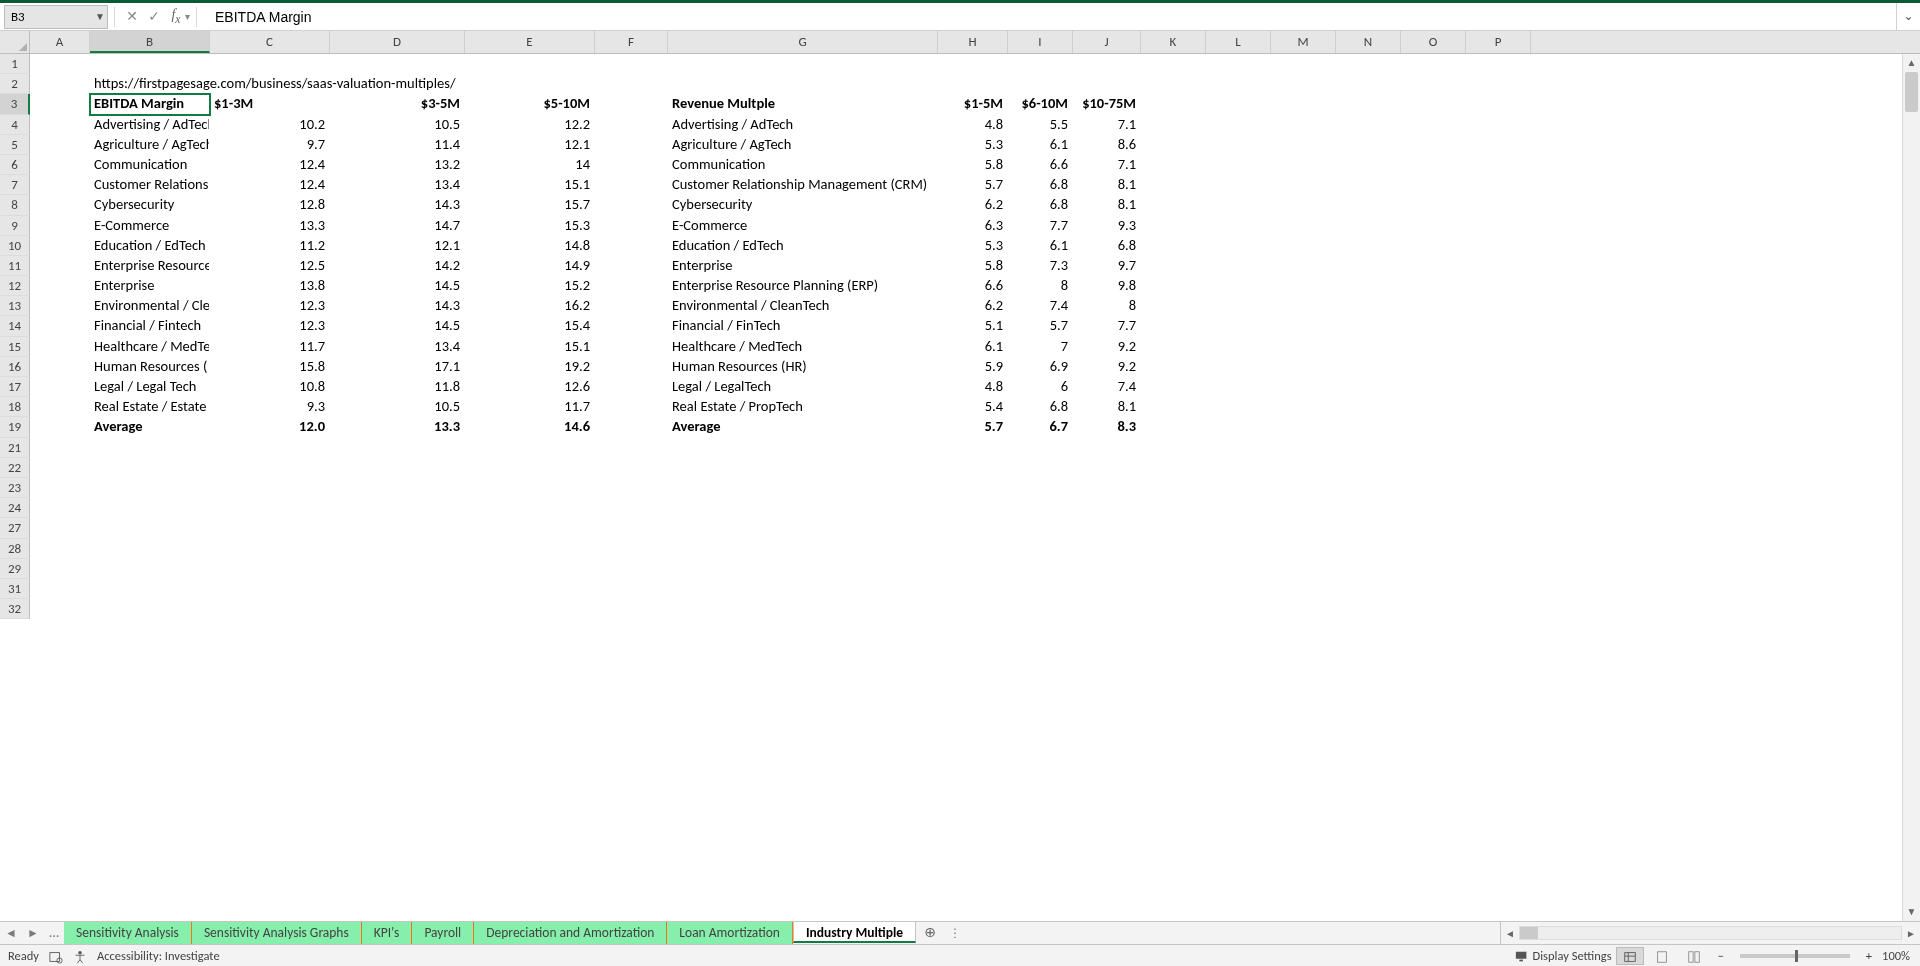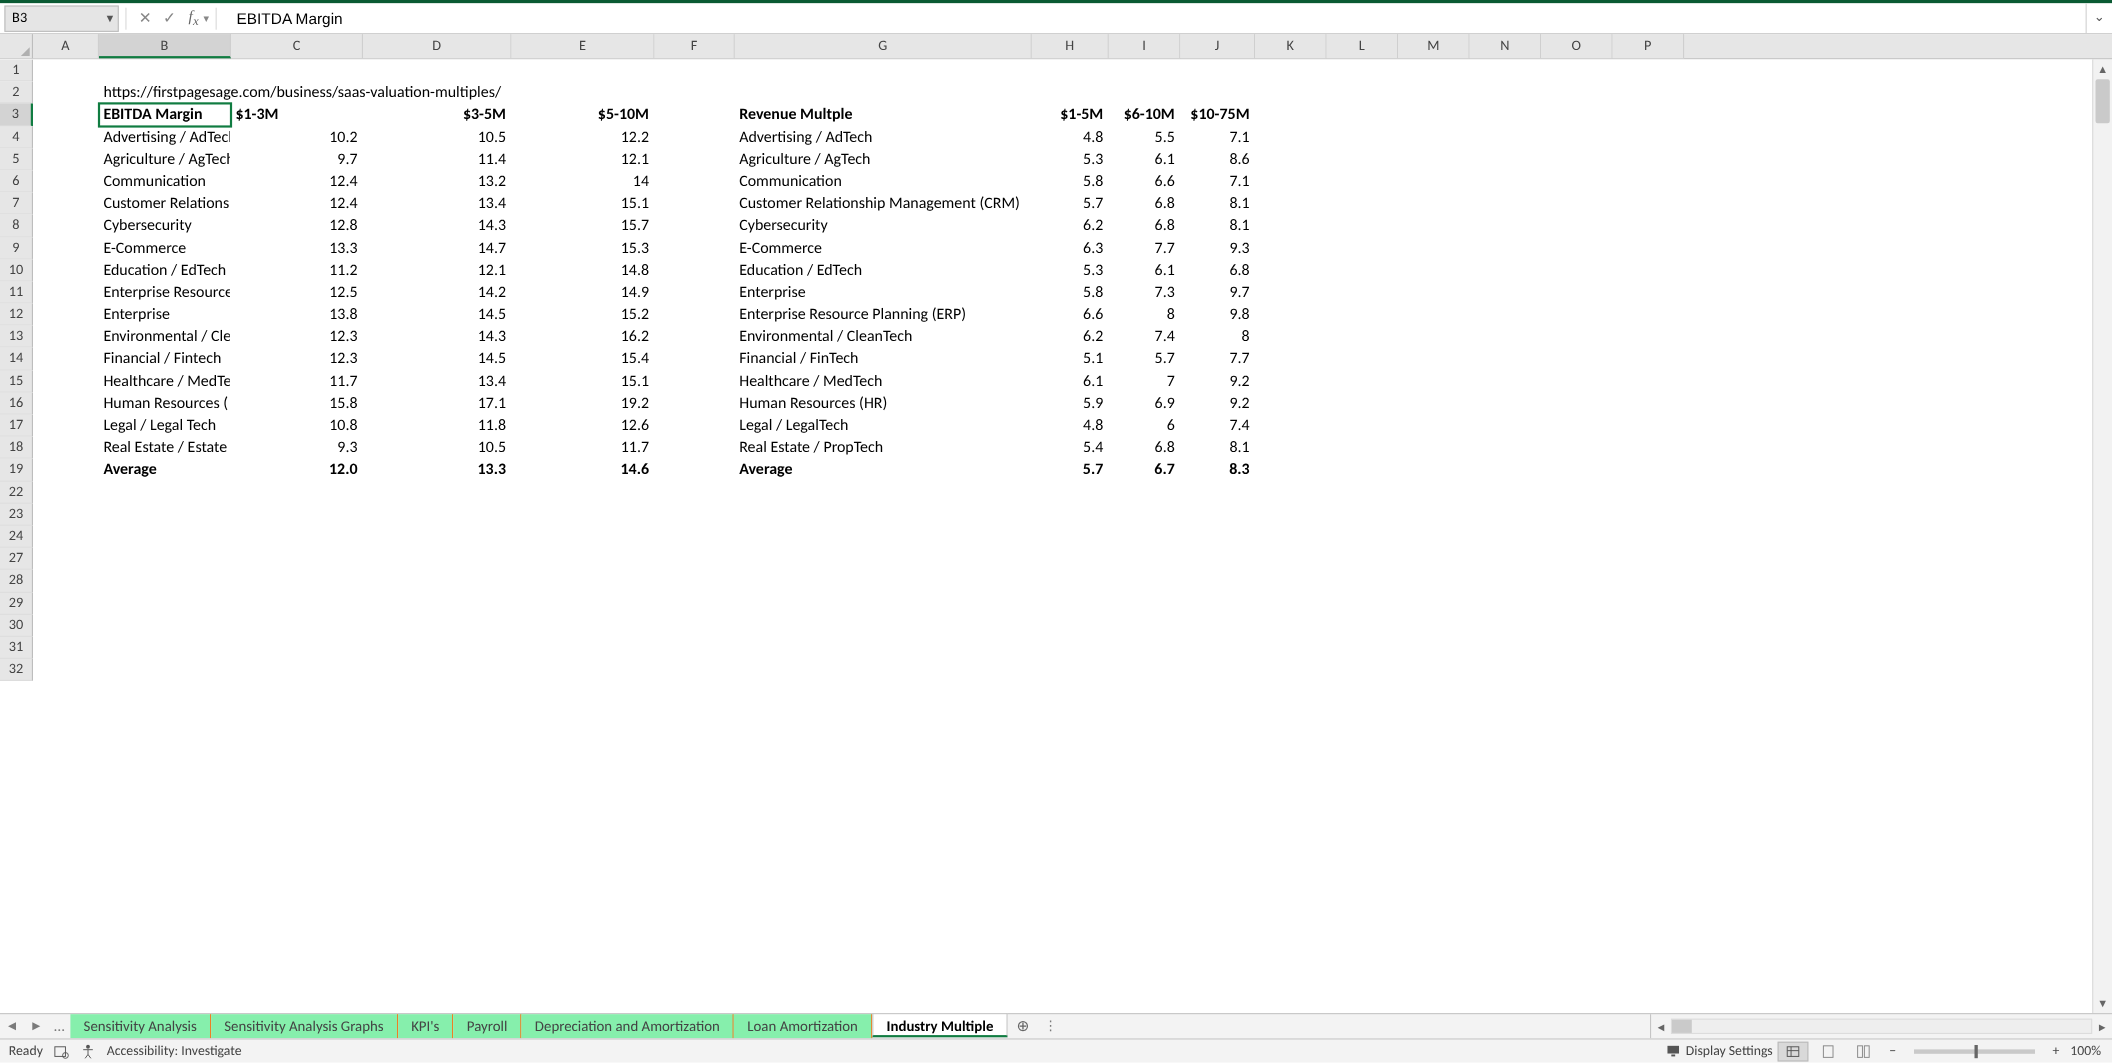--- a/index.html
+++ b/index.html
@@ -623,20 +623,39 @@
         <div class="cell bold num" style="width: 65px;">6.7</div>
         <div class="cell bold num" style="width: 68px;">8.3</div>
         <div class="cell" style="width: 65px;"></div>
         <div class="cell" style="width: 65px;"></div>
         <div class="cell" style="width: 65px;"></div>
         <div class="cell" style="width: 65px;"></div>
         <div class="cell" style="width: 65px;"></div>
         <div class="cell" style="width: 65px;"></div>
       </div>
       <div class="row">
+        <div class="row-header">21</div>
+        <div class="cell" style="width: 60px;"></div>
+        <div class="cell" style="width: 120px;"></div>
+        <div class="cell" style="width: 120px;"></div>
+        <div class="cell" style="width: 135px;"></div>
+        <div class="cell" style="width: 130px;"></div>
+        <div class="cell" style="width: 73px;"></div>
+        <div class="cell" style="width: 270px;"></div>
+        <div class="cell" style="width: 70px;"></div>
+        <div class="cell" style="width: 65px;"></div>
+        <div class="cell" style="width: 68px;"></div>
+        <div class="cell" style="width: 65px;"></div>
+        <div class="cell" style="width: 65px;"></div>
+        <div class="cell" style="width: 65px;"></div>
+        <div class="cell" style="width: 65px;"></div>
+        <div class="cell" style="width: 65px;"></div>
+        <div class="cell" style="width: 65px;"></div>
+      </div>
+      <div class="row">
         <div class="row-header">22</div>
         <div class="cell" style="width: 60px;"></div>
         <div class="cell" style="width: 120px;"></div>
         <div class="cell" style="width: 120px;"></div>
         <div class="cell" style="width: 135px;"></div>
         <div class="cell" style="width: 130px;"></div>
         <div class="cell" style="width: 73px;"></div>
         <div class="cell" style="width: 270px;"></div>
         <div class="cell" style="width: 70px;"></div>
         <div class="cell" style="width: 65px;"></div>
@@ -719,39 +738,20 @@
         <div class="cell" style="width: 68px;"></div>
         <div class="cell" style="width: 65px;"></div>
         <div class="cell" style="width: 65px;"></div>
         <div class="cell" style="width: 65px;"></div>
         <div class="cell" style="width: 65px;"></div>
         <div class="cell" style="width: 65px;"></div>
         <div class="cell" style="width: 65px;"></div>
       </div>
       <div class="row">
         <div class="row-header">29</div>
-        <div class="cell" style="width: 60px;"></div>
-        <div class="cell" style="width: 120px;"></div>
-        <div class="cell" style="width: 120px;"></div>
-        <div class="cell" style="width: 135px;"></div>
-        <div class="cell" style="width: 130px;"></div>
-        <div class="cell" style="width: 73px;"></div>
-        <div class="cell" style="width: 270px;"></div>
-        <div class="cell" style="width: 70px;"></div>
-        <div class="cell" style="width: 65px;"></div>
-        <div class="cell" style="width: 68px;"></div>
-        <div class="cell" style="width: 65px;"></div>
-        <div class="cell" style="width: 65px;"></div>
-        <div class="cell" style="width: 65px;"></div>
-        <div class="cell" style="width: 65px;"></div>
-        <div class="cell" style="width: 65px;"></div>
-        <div class="cell" style="width: 65px;"></div>
-      </div>
-      <div class="row">
-        <div class="row-header">30</div>
         <div class="cell" style="width: 60px;"></div>
         <div class="cell" style="width: 120px;"></div>
         <div class="cell" style="width: 120px;"></div>
         <div class="cell" style="width: 135px;"></div>
         <div class="cell" style="width: 130px;"></div>
         <div class="cell" style="width: 73px;"></div>
         <div class="cell" style="width: 270px;"></div>
         <div class="cell" style="width: 70px;"></div>
         <div class="cell" style="width: 65px;"></div>
         <div class="cell" style="width: 68px;"></div>

